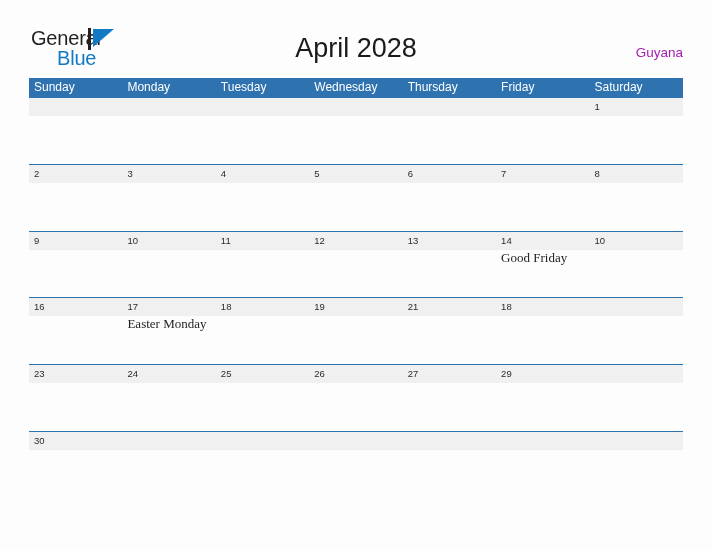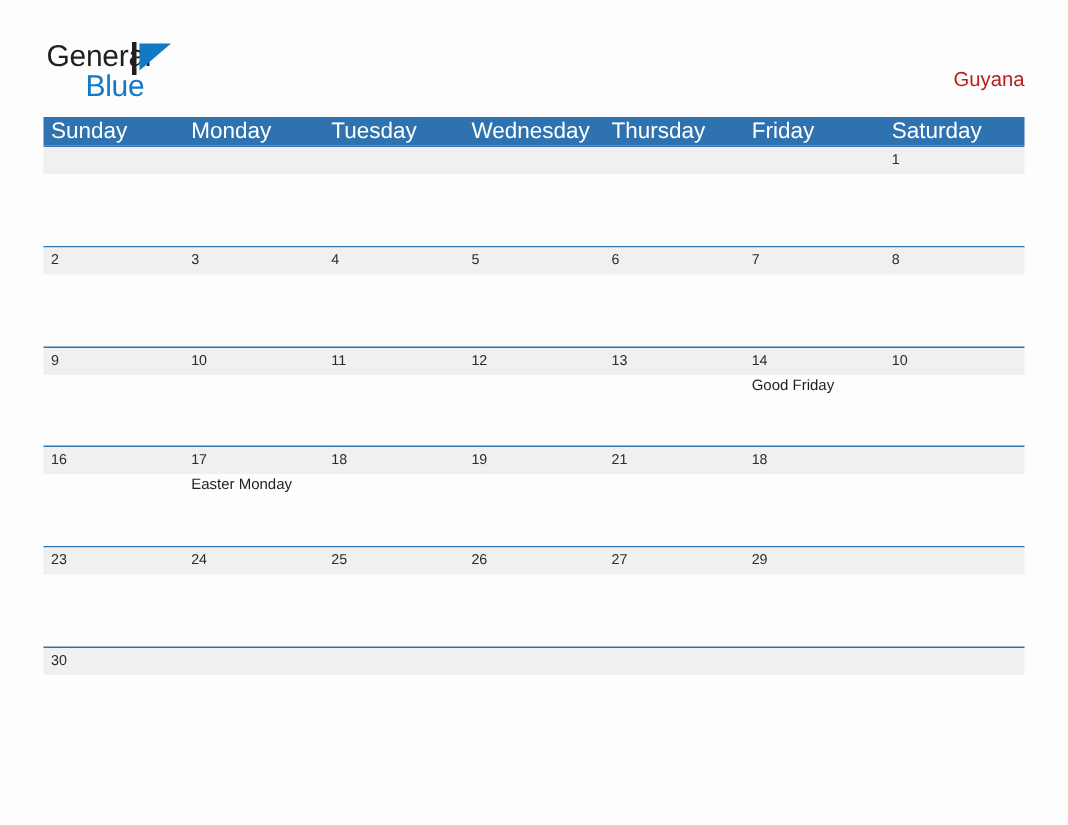--- a/index.html
+++ b/index.html
@@ -76,21 +76,21 @@
     color: #1a1a1a;
     font-family: "Liberation Sans", sans-serif;
     letter-spacing: 0px;
   }
 
   .country {
     position: absolute;
     right: 29px;
     top: 45px;
     font-size: 13.5px;
-    color: #b91c1c;
+    color: #a21caf;
     font-family: "Liberation Sans", sans-serif;
     text-align: left;
   }
 
   
   .calendar {
     position: absolute;
     left: 29px;
     top: 78px;
     width: 654px;
@@ -101,21 +101,21 @@
     width: 654px;
     height: 19px;
     background: #2e72b0;
   }
   .weekday-cell {
     width: 93.43px;
     height: 19px;
     box-sizing: border-box;
     padding-left: 5px;
     color: #ffffff;
-    font-size: 15px;
+    font-size: 12px;
     line-height: 19px;
     font-family: "Liberation Sans", sans-serif;
     white-space: nowrap;
     overflow: hidden;
   }
 
   .week-row {
     position: relative;
     width: 654px;
     height: 66.8px;
@@ -159,24 +159,24 @@
     top: 18px;
     height: 48px;
   }
   .event-col {
     width: 93.43px;
     box-sizing: border-box;
     padding-left: 5px;
     padding-top: 2px;
   }
   .event-text {
-    font-size: 10px;
+    font-size: 13px;
     line-height: 11px;
     color: #1f1f1f;
-    font-family: Liberation Sans, sans-serif;
+    font-family: Liberation Serif, serif;
     white-space: nowrap;
   }
 </style>
 </head>
 <body>
 
 <div class="page">
 
   <div class="top-bar">
 
@@ -184,20 +184,21 @@
       <span class="logo-general">General</span>
       <span class="logo-flag">
         <svg width="28" height="22" viewBox="0 0 28 22" xmlns="http://www.w3.org/2000/svg">
           <rect x="0" y="0" width="3" height="22" fill="#231f20"></rect>
           <polygon points="5,1 26,1 5,19" fill="#1279c4"></polygon>
         </svg>
       </span>
       <span class="logo-blue">Blue</span>
     </div>
 
+    <div class="title">April 2028</div>
 
     <div class="country">Guyana</div>
 
   </div>
 
   <div class="calendar">
 
     <div class="weekday-header">
       <div class="weekday-cell">Sunday</div>
       <div class="weekday-cell">Monday</div>

